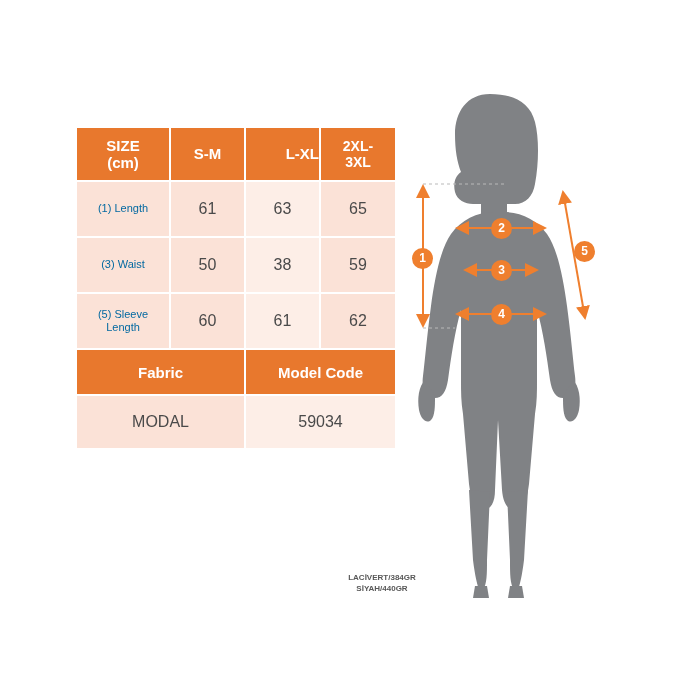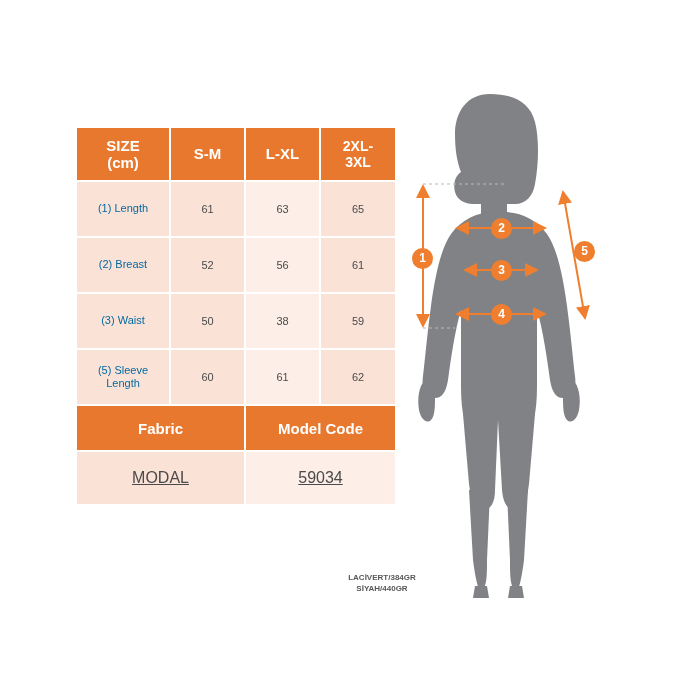--- a/index.html
+++ b/index.html
@@ -44,37 +44,36 @@
   .lbl {
     background: #fbe2d7;
     color: #0369a1;
     font-size: 11px;
     height: 54px;
     line-height: 1.2;
   }
   .val {
     background: #fbe2d7;
     color: #4a4a4a;
-    font-size: 11px;
+    font-size: 16px;
     height: 54px;
   }
   .val.alt { background: #fdeee7; }
   .sub-hdr {
     background: #e8782d;
     color: #ffffff;
     font-weight: bold;
     font-size: 15px;
     height: 44px;
   }
   .sub-val {
     background: #fbe2d7;
     color: #4a4a4a;
     font-size: 16px;
     height: 52px;
-    text-decoration: underline;
   }
   .sub-val.alt { background: #fdeee7; }
 
   
   #fabric-note {
     position: absolute;
     left: 322px;
     top: 573px;
     width: 120px;
     text-align: center;
@@ -113,37 +112,31 @@
 <div id="root">
 
   <table id="size-table">
     <tbody>
       <tr>
         <td class="hdr" style="width:92px;">
           <div>SIZE</div>
           <div>(cm)</div>
         </td>
         <td class="hdr" style="width:73px;">S-M</td>
-        <td class="hdr" style="width:73px;">L-XL</td>
+        <td class="hdr" style="width:73px;text-align:right;">L-XL</td>
         <td class="hdr small" style="width:74px;text-align:center;">2XL-<br>3XL</td>
       </tr>
 
       <tr>
         <td class="lbl">(1) Length</td>
         <td class="val">61</td>
         <td class="val alt">63</td>
         <td class="val">65</td>
       </tr>
 
-      <tr>
-        <td class="lbl">(2) Breast</td>
-        <td class="val">52</td>
-        <td class="val alt">56</td>
-        <td class="val">61</td>
-      </tr>
 
       <tr>
         <td class="lbl">(3) Waist</td>
         <td class="val">50</td>
         <td class="val alt">38</td>
         <td class="val">59</td>
       </tr>
 
 
       <tr>

